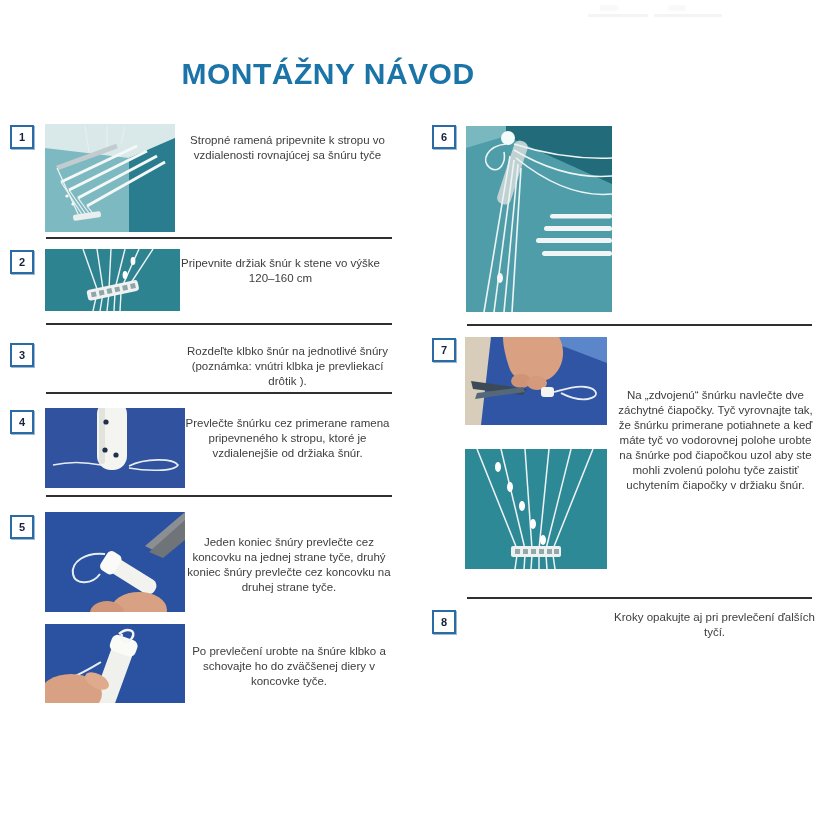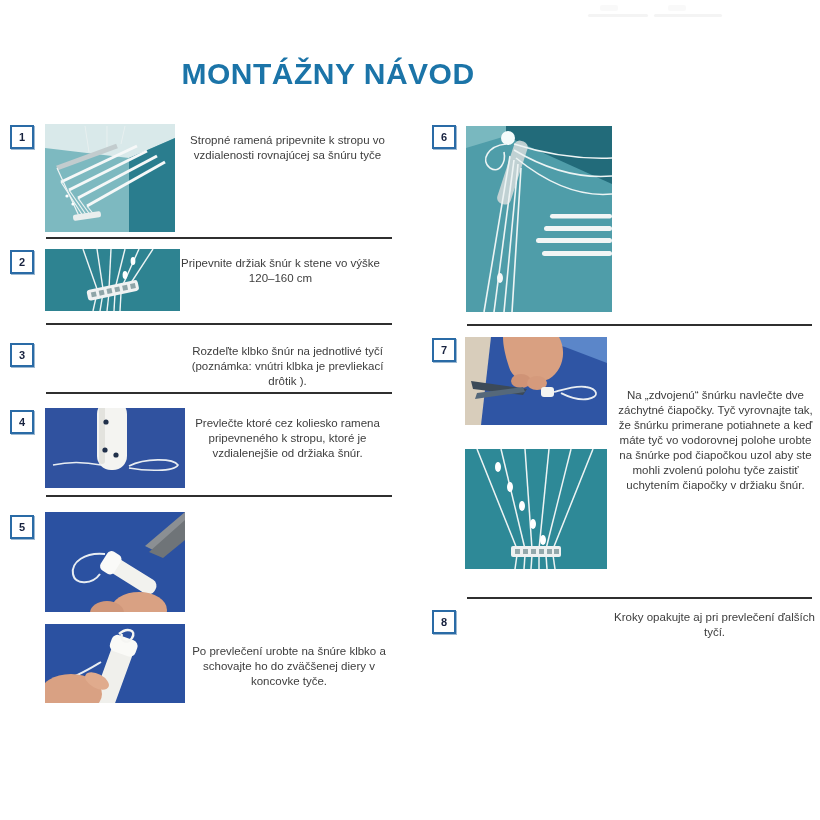--- a/index.html
+++ b/index.html
@@ -109,58 +109,59 @@
         <rect x="86" y="39" width="5" height="5" fill="#8fa5a8"></rect>
       </g>
     </svg>
   </div>
   <div class="step-text" style="left:176px;top:256px;width:209px;">Pripevnite držiak šnúr k stene vo výške 120–160 cm</div>
   <div class="sep" style="left:46px;top:323px;width:346px;"></div>
 
   <div class="badge" style="left:10px;top:343px;">
       <span>3</span>
     </div>
-  <div class="step-text" style="left:183px;top:344px;width:209px;">Rozdeľte klbko šnúr na jednotlivé tyčí (poznámka: vnútri klbka je prevliekací drôtik ).</div>
+  <div class="step-text" style="left:183px;top:344px;width:209px;">Rozdeľte klbko šnúr na jednotlivé šnúry (poznámka: vnútri klbka je prevliekací drôtik ).</div>
   <div class="sep" style="left:46px;top:392px;width:346px;"></div>
 
   <div class="badge" style="left:10px;top:410px;">
       <span>4</span>
     </div>
   <div class="photo" style="left:45px;top:408px;width:140px;height:80px;">
     <svg width="140" height="80" viewBox="0 0 140 80">
       <rect width="140" height="80" fill="#30529f"></rect>
       <rect x="52" y="-8" width="30" height="70" rx="14" fill="#f4f4f1"></rect>
       <rect x="54" y="-8" width="6" height="64" rx="3" fill="#e3e3de"></rect>
       <circle cx="61" cy="14" r="2.6" fill="#20304a"></circle>
       <circle cx="60" cy="42" r="2.6" fill="#20304a"></circle>
       <circle cx="71" cy="47" r="2.6" fill="#20304a"></circle>
       <path d="M 8 57 C 30 52, 46 55, 56 57" stroke="#e8edf2" fill="none" stroke-width="1.6"></path>
       <path d="M 84 58 C 100 50, 128 50, 133 57 C 129 64, 100 63, 84 60" stroke="#e8edf2" fill="none" stroke-width="1.6"></path>
     </svg>
   </div>
-  <div class="step-text" style="left:183px;top:416px;width:209px;">Prevlečte ktoré cez koliesko ramena pripevneného k stropu, ktoré je vzdialenejšie od držiaka šnúr.</div>
+  <div class="step-text" style="left:183px;top:416px;width:209px;">Prevlečte šnúrku cez primerane ramena pripevneného k stropu, ktoré je vzdialenejšie od držiaka šnúr.</div>
   <div class="sep" style="left:46px;top:495px;width:346px;"></div>
 
   <div class="badge" style="left:10px;top:515px;">
       <span>5</span>
     </div>
   <div class="photo" style="left:45px;top:512px;width:140px;height:100px;">
     <svg width="140" height="100" viewBox="0 0 140 100">
       <rect width="140" height="100" fill="#2b51a1"></rect>
       <polygon points="140,0 100,34 112,40 140,16" fill="#8b8f93"></polygon>
       <polygon points="140,8 104,40 118,46 140,28" fill="#6f7478"></polygon>
       <path d="M 60 42 C 40 40, 26 50, 28 62 C 30 74, 48 72, 55 62" stroke="#e8edf2" fill="none" stroke-width="2"></path>
       <g transform="rotate(32 80 62)">
         <rect x="60" y="52" width="54" height="16" rx="7" fill="#f2f2ee"></rect>
         <rect x="54" y="49" width="16" height="22" rx="5" fill="#fafaf8"></rect>
       </g>
       <ellipse cx="94" cy="98" rx="28" ry="18" fill="#d9a183"></ellipse>
       <ellipse cx="62" cy="101" rx="17" ry="12" fill="#d0977a"></ellipse>
     </svg>
   </div>
+  <div class="step-text" style="left:186px;top:535px;width:206px;">Jeden koniec šnúry prevlečte cez koncovku na jednej strane tyče, druhý koniec šnúry prevlečte cez koncovku na druhej strane tyče.</div>
 
   <div class="photo" style="left:45px;top:624px;width:140px;height:79px;">
     <svg width="140" height="79" viewBox="0 0 140 79">
       <rect width="140" height="79" fill="#2b51a1"></rect>
       <path d="M 14 58 C 30 54, 46 44, 56 38" stroke="#e8edf2" fill="none" stroke-width="2"></path>
       <g transform="rotate(20 70 50)">
         <rect x="58" y="20" width="22" height="70" rx="8" fill="#f0f0ec"></rect>
         <rect x="55" y="12" width="27" height="17" rx="6" fill="#fafaf7"></rect>
       </g>
       <path d="M 74 10 C 82 3, 92 6, 87 14 C 83 21, 74 17, 77 10" stroke="#f5f5f2" fill="none" stroke-width="2.4"></path>

